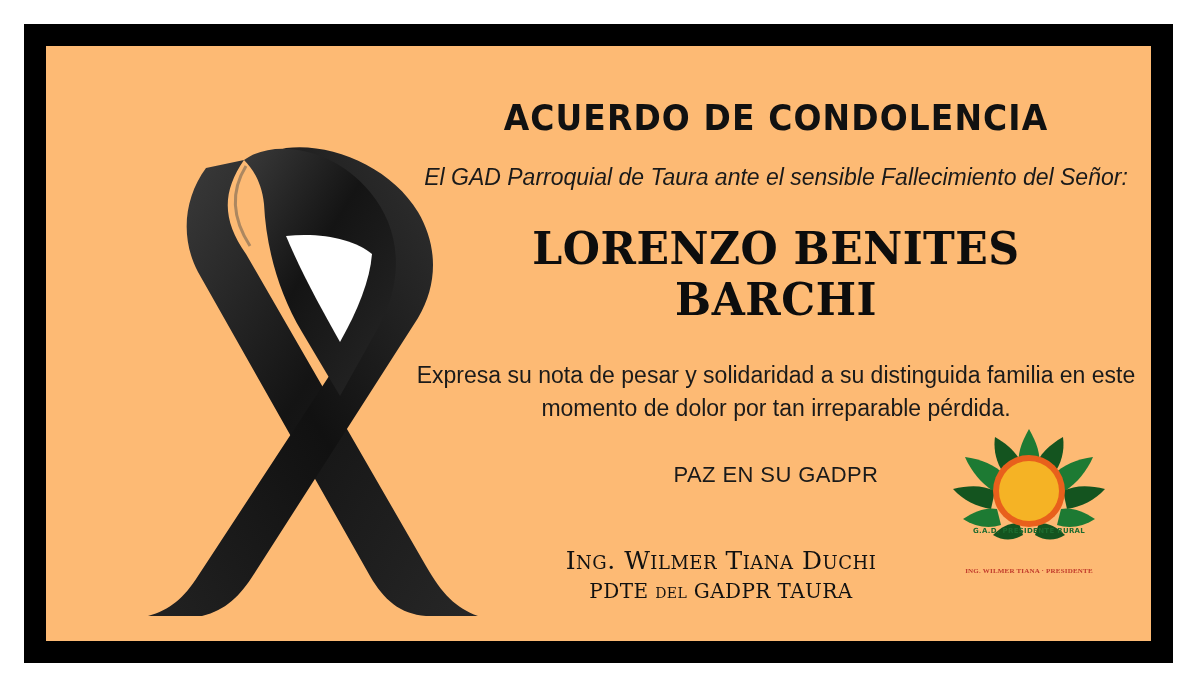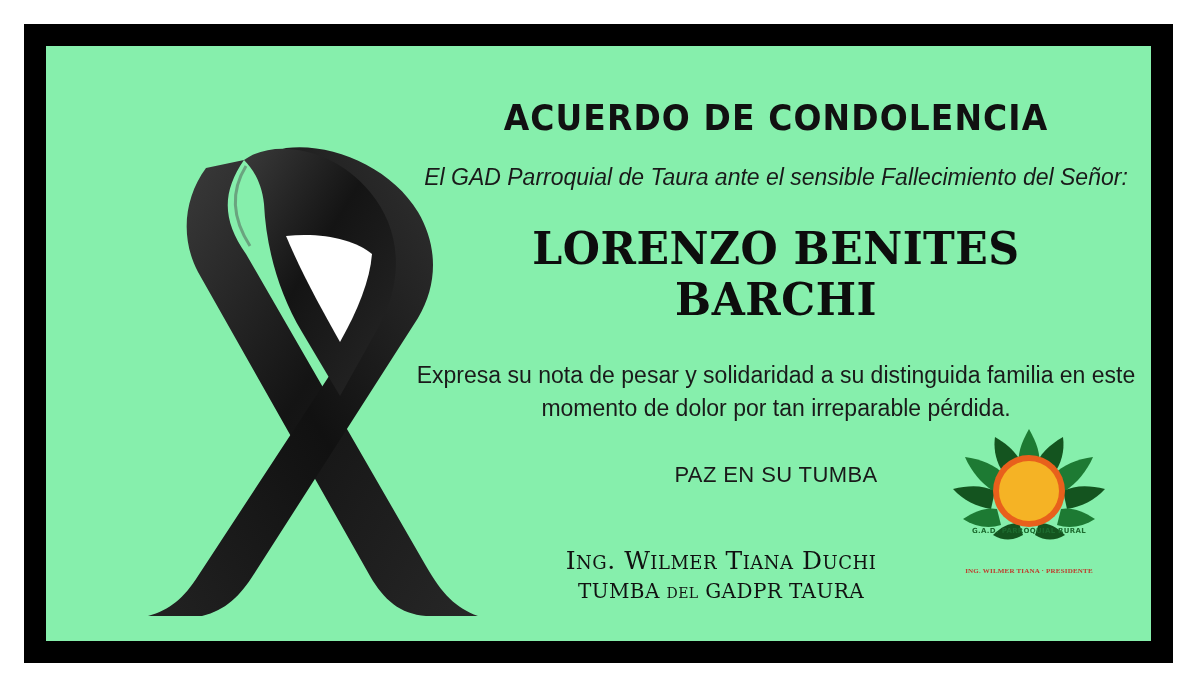--- a/index.html
+++ b/index.html
@@ -32,21 +32,21 @@
     background: #000000;
     box-sizing: border-box;
   }
 
   .frame-inner {
     position: absolute;
     left: 22px;
     top: 22px;
     right: 22px;
     bottom: 22px;
-    background: #86efac;
+    background: #fdba74;
     box-sizing: border-box;
   }
 
   
   .ribbon-area {
     position: absolute;
     left: 80px;
     top: 50px;
     width: 390px;
     height: 540px;
@@ -226,25 +226,25 @@
 
       <div class="content">
         <h1 class="title">ACUERDO DE CONDOLENCIA</h1>
 
         <p class="intro">El GAD Parroquial de Taura ante el sensible Fallecimiento del Señor:</p>
 
         <p class="deceased-name">LORENZO BENITES BARCHI</p>
 
         <p class="message">Expresa su nota de pesar y solidaridad a su distinguida familia en este momento de dolor por tan irreparable pérdida.</p>
 
-        <p class="peace">PAZ EN SU TUMBA</p>
+        <p class="peace">PAZ EN SU GADPR</p>
 
         <div class="signature">
           <p class="sig-name smallcaps">Ing. Wilmer Tiana Duchi</p>
-          <p class="sig-role smallcaps">TUMBA del GADPR TAURA</p>
+          <p class="sig-role smallcaps">PDTE del GADPR TAURA</p>
         </div>
       </div>
 
       <div class="logo">
         <svg width="168" height="130" viewBox="0 0 168 130" xmlns="http://www.w3.org/2000/svg">
           <g>
             <path d="M84 6 C 92 20, 96 32, 94 44 L 74 44 C 72 32, 76 20, 84 6 Z" fill="#1d7a33"></path>
             <path d="M50 14 C 64 22, 74 32, 78 44 L 60 52 C 52 42, 48 28, 50 14 Z" fill="#14541f"></path>
             <path d="M118 14 C 120 28, 116 42, 108 52 L 90 44 C 94 32, 104 22, 118 14 Z" fill="#14541f"></path>
             <path d="M20 34 C 36 36, 50 42, 60 52 L 48 68 C 36 60, 26 48, 20 34 Z" fill="#1d7a33"></path>
@@ -252,19 +252,19 @@
             <path d="M8 66 C 24 62, 38 62, 50 68 L 46 86 C 32 84, 18 77, 8 66 Z" fill="#14541f"></path>
             <path d="M160 66 C 150 77, 136 84, 122 86 L 118 68 C 130 62, 144 62, 160 66 Z" fill="#14541f"></path>
             <path d="M18 96 C 30 88, 42 84, 52 86 L 56 102 C 44 106, 30 104, 18 96 Z" fill="#1d7a33"></path>
             <path d="M150 96 C 138 104, 124 106, 112 102 L 116 86 C 126 84, 138 88, 150 96 Z" fill="#1d7a33"></path>
             <path d="M48 112 C 56 104, 64 100, 74 100 L 78 112 C 68 118, 58 118, 48 112 Z" fill="#14541f"></path>
             <path d="M120 112 C 110 118, 100 118, 90 112 L 94 100 C 104 100, 112 104, 120 112 Z" fill="#14541f"></path>
           </g>
           <circle cx="84" cy="68" r="36" fill="#e8601c"></circle>
           <circle cx="84" cy="68" r="30" fill="#f5b325"></circle>
         </svg>
-        <div class="logo-text-top">G.A.D. PARROQUIAL RURAL</div>
+        <div class="logo-text-top">G.A.D. PRESIDENTE RURAL</div>
         <div class="logo-text-bottom">ING. WILMER TIANA · PRESIDENTE</div>
       </div>
 
     </div>
   </div>
 </div>
 
 </body></html>

